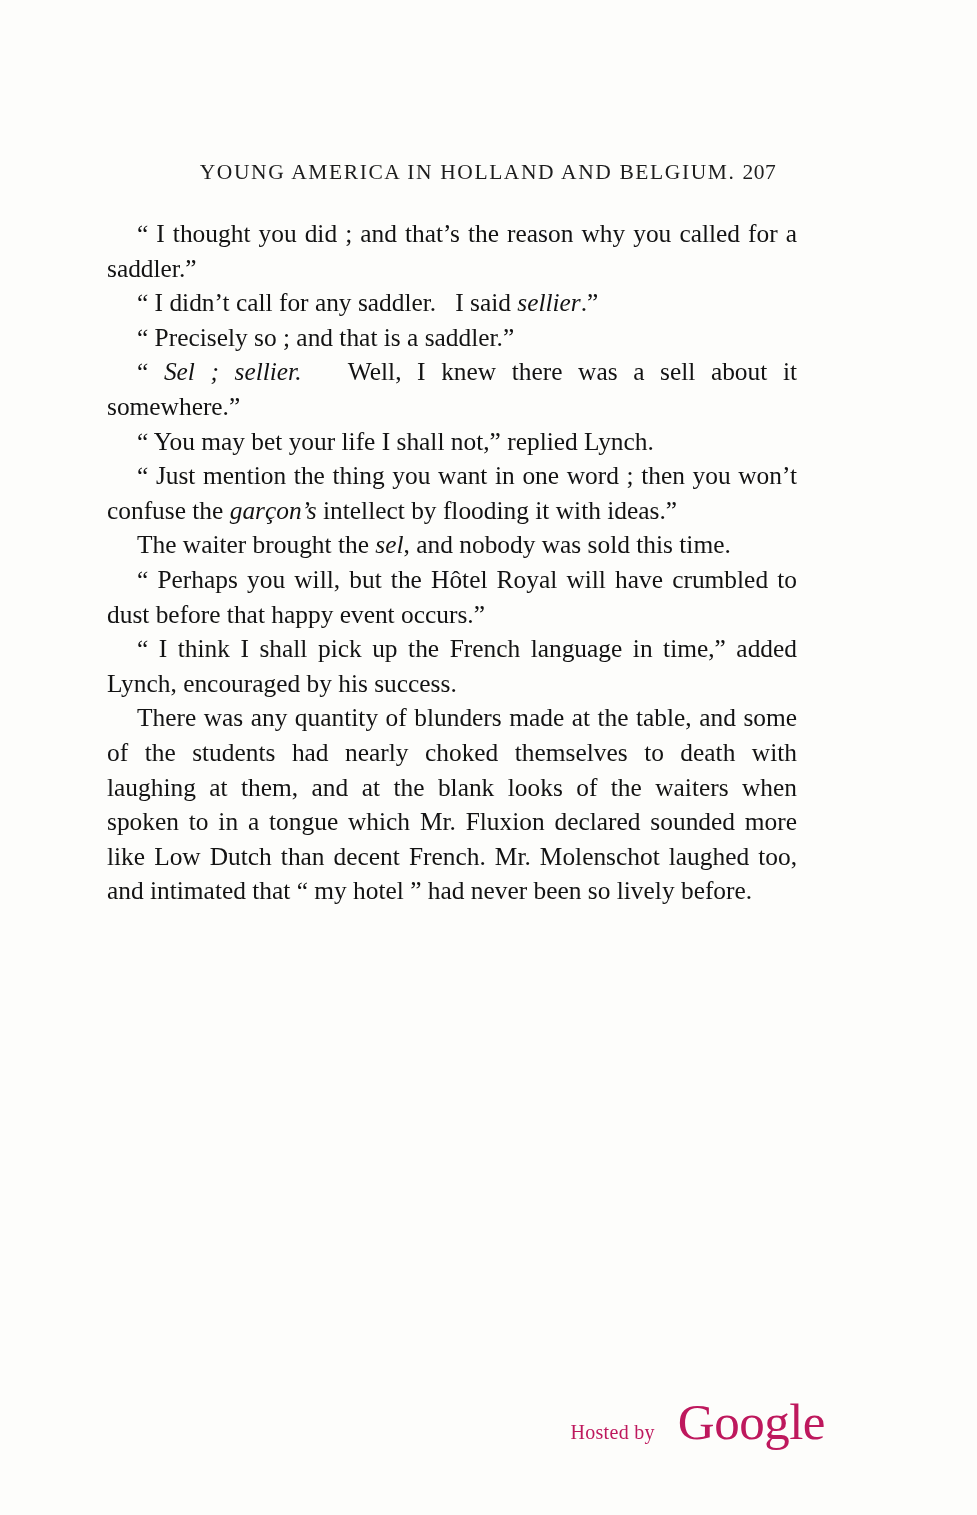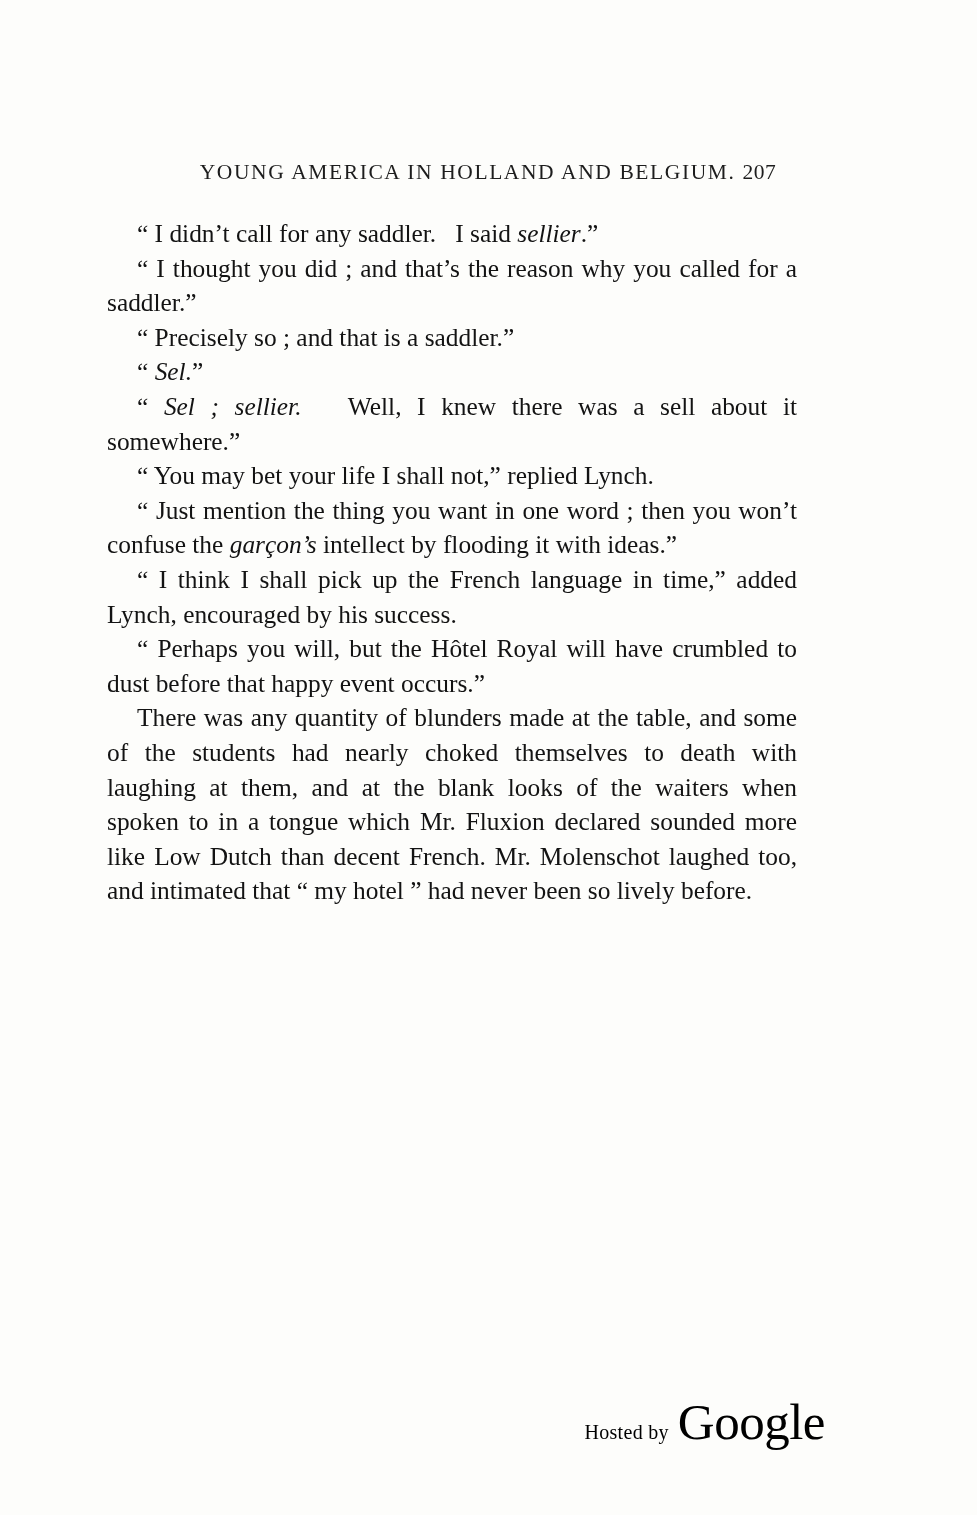--- a/index.html
+++ b/index.html
@@ -58,22 +58,22 @@
   }
   .body-text i {
     font-style: italic;
   }
   .colophon {
     position: absolute;
     right: 152px;
     top: 1393px;
     display: flex;
     align-items: baseline;
-    gap: 9px;
-    color: #000000;
+    gap: 23px;
+    color: #be185d;
   }
   .colophon .hosted {
     font-family: "Liberation Serif", serif;
     font-size: 20px;
     letter-spacing: 0.3px;
   }
   .colophon .google {
     font-family: "Liberation Serif", serif;
     font-size: 51px;
     letter-spacing: -0.5px;
@@ -84,41 +84,41 @@
 
 <div class="page">
 
   <div class="running-head">
     <span>YOUNG AMERICA IN HOLLAND AND BELGIUM.</span>
     <span class="page-number">207</span>
   </div>
 
   <div class="body-text">
 
+    <p><span>“ I thought you did ; and that’s the reason why you called for a saddler.”</span></p>
+
     <p>“&nbsp;I didn’t call for any saddler.&nbsp;&nbsp; I said <i>sellier</i>.”</p>
-
-    <p><span>“ I thought you did ; and that’s the reason why you called for a saddler.”</span></p>
 
     <p><span>“ Precisely so ; and that is a saddler.”</span></p>
 
 
-    <p>“&nbsp;<i>Sel.</i>”</p>
 
     <p>“&nbsp;<i>Sel&nbsp;; sellier.</i>&nbsp;&nbsp; Well, I knew there was a sell about it somewhere.”</p>
 
 
     <p><span>“ You may bet your life I shall not,” replied Lynch.</span></p>
 
     <p>“&nbsp;Just mention the thing you want in one word&nbsp;; then you won’t confuse the <i>garçon’s</i> intellect by flooding it with ideas.”</p>
 
 
+    <p>The waiter brought the <i>sel</i>, and nobody was sold this time.</p>
+
+    <p><span>“ Perhaps you will, but the Hôtel Royal will have crumbled to dust before that happy event occurs.”</span></p>
 
     <p><span>“ I think I shall pick up the French language in time,” added Lynch, encouraged by his success.</span></p>
-
-    <p><span>“ Perhaps you will, but the Hôtel Royal will have crumbled to dust before that happy event occurs.”</span></p>
 
     <p><span>There was any quantity of blunders made at the table, and some of the students had nearly choked themselves to death with laughing at them, and at the blank looks of the waiters when spoken to in a tongue which Mr. Fluxion declared sounded more like Low Dutch than decent French.   Mr. Molenschot laughed too, and intimated that “ my hotel ” had never been so lively before.</span></p>
 
 
   </div>
 
   <div class="colophon">
     <span class="hosted">Hosted by</span>
     <span class="google">Google</span>
   </div>

